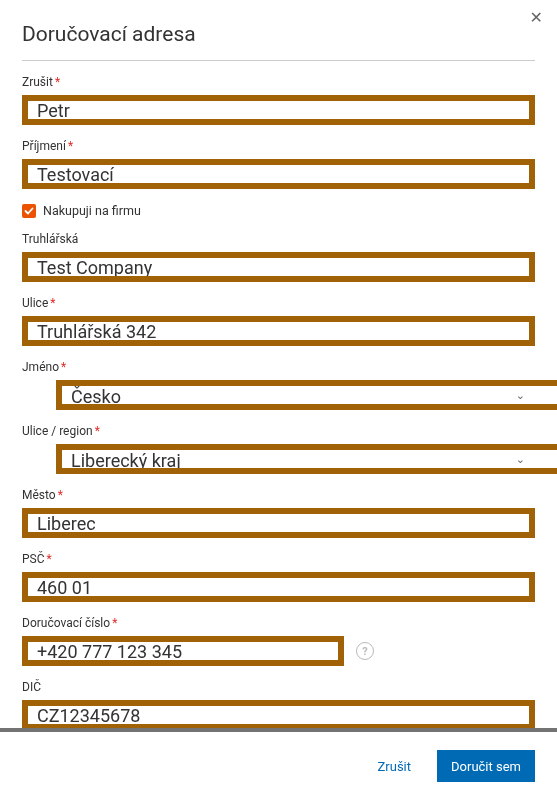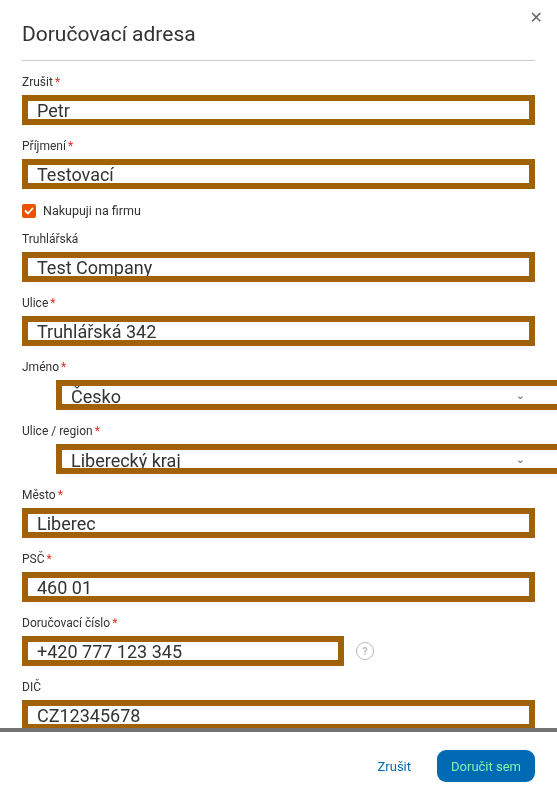--- a/index.html
+++ b/index.html
@@ -133,26 +133,26 @@
   .btn-cancel {
     color: #006bb4;
     font-size: 13px;
     cursor: pointer;
     background: none;
     border: none;
     font-family: inherit;
   }
   .btn-primary {
     background: #006bb4;
-    color: #86efac;
+    color: #ffffff;
     border: none;
     height: 32px;
     padding: 0 14px;
     font-size: 13px;
-    border-radius: 9px;
+    border-radius: 0;
     cursor: pointer;
     font-family: inherit;
   }
 </style>
 </head>
 <body>
 
 <div class="close-btn">✕</div>
 
 <div class="modal">

